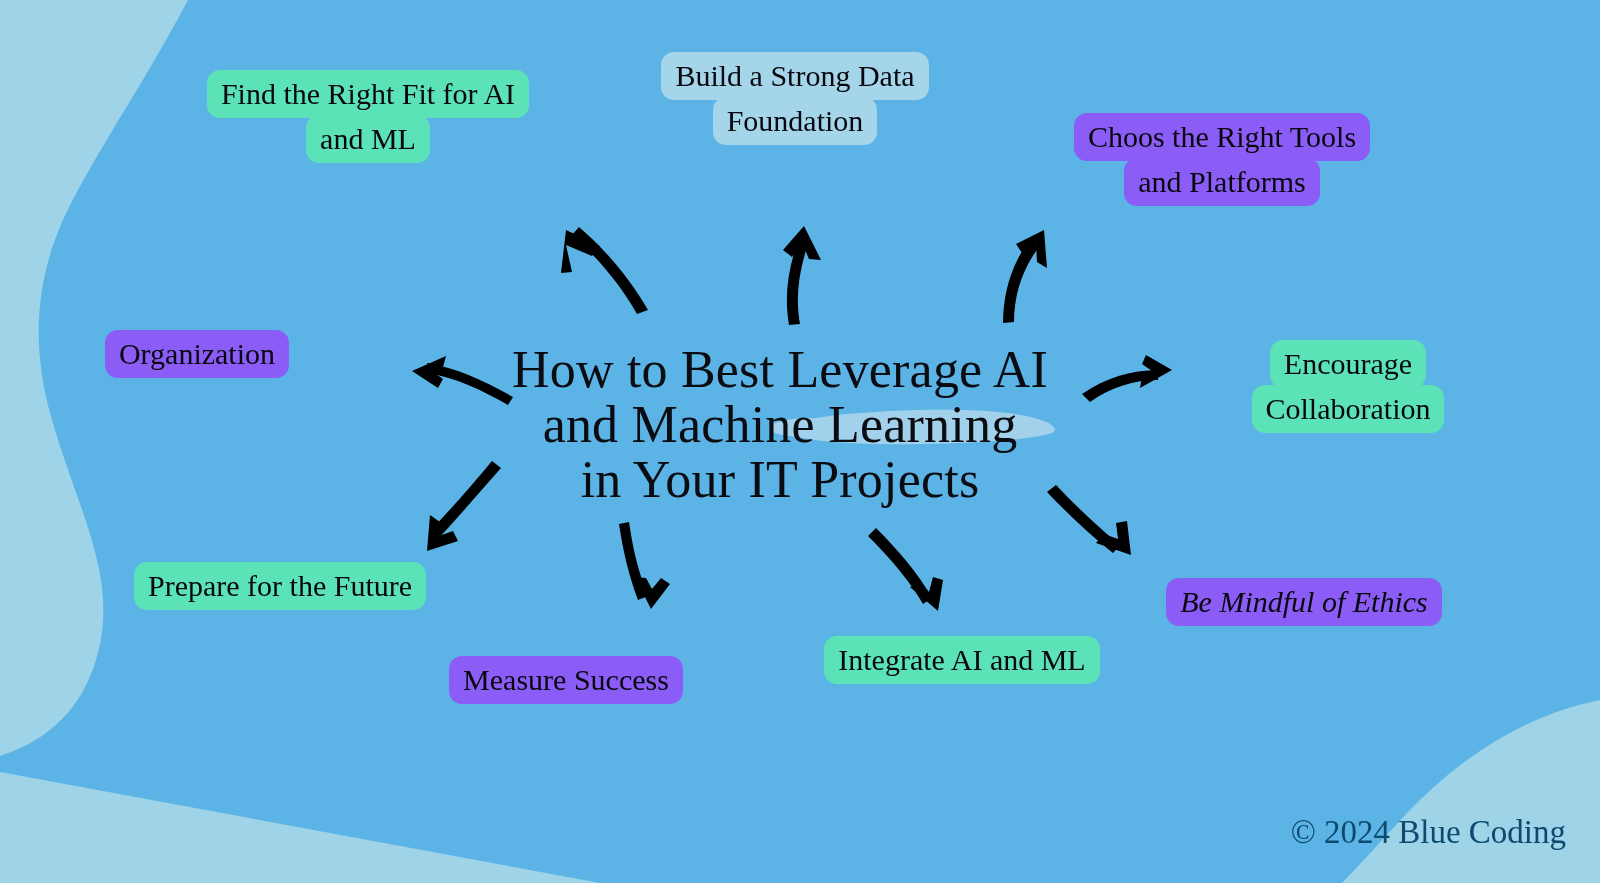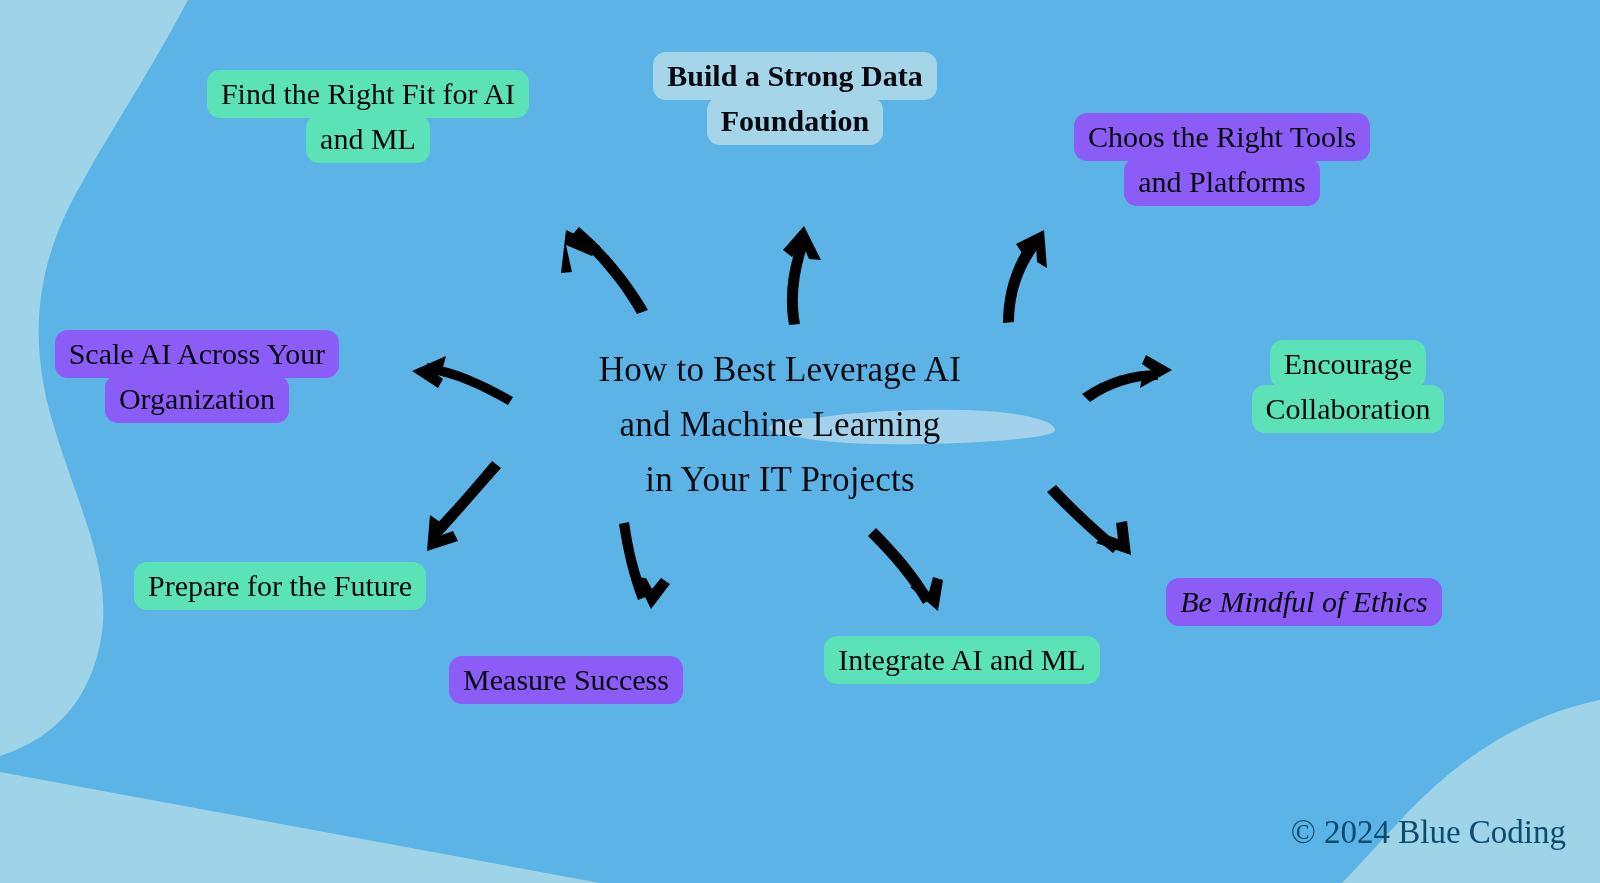--- a/index.html
+++ b/index.html
@@ -44,21 +44,21 @@
     position: absolute;
     left: 500px;
     top: 342px;
     width: 560px;
     text-align: center;
     z-index: 6;
   }
   #center-title .tline {
     display: block;
     position: relative;
-    font-size: 35px;
+    font-size: 52px;
     line-height: 55px;
     color: #0B0B12;
     letter-spacing: 0.2px;
     white-space: nowrap;
   }
   #center-title .tline .inner {
     position: relative;
     z-index: 2;
   }
   
@@ -106,21 +106,21 @@
   .node .hl + .hl {
     margin-top: -3px;
   }
   .node.align-center .hl {
     margin-left: auto;
     margin-right: auto;
   }
 
   .hl.mint  { background: #5BE3B7; }
   .hl.teal  { background: #8b5cf6; }
-  .hl.pale  { background: #A4D5E8; font-weight: bold; }
+  .hl.pale  { background: #A4D5E8; }
 
   
   #footer-credit {
     position: absolute;
     right: 34px;
     bottom: 32px;
     font-size: 33px;
     line-height: 38px;
     color: #0c4a6e;
     z-index: 6;
@@ -263,20 +263,19 @@
   </div>
 
   <div class="node align-center" style="left:114px; top:562px; width:332px;">
     <span class="lines">
       <span class="hl mint">Prepare for the Future</span>
     </span>
   </div>
 
   <div class="node align-center" style="left:40px; top:330px; width:314px;">
     <span class="lines">
-      <span class="hl teal">Scale AI Across Your</span>
       <span class="hl teal">Organization</span>
     </span>
   </div>
 
   <div id="footer-credit">© 2024 Blue Coding</div>
 
 </div>
 
 </body></html>

